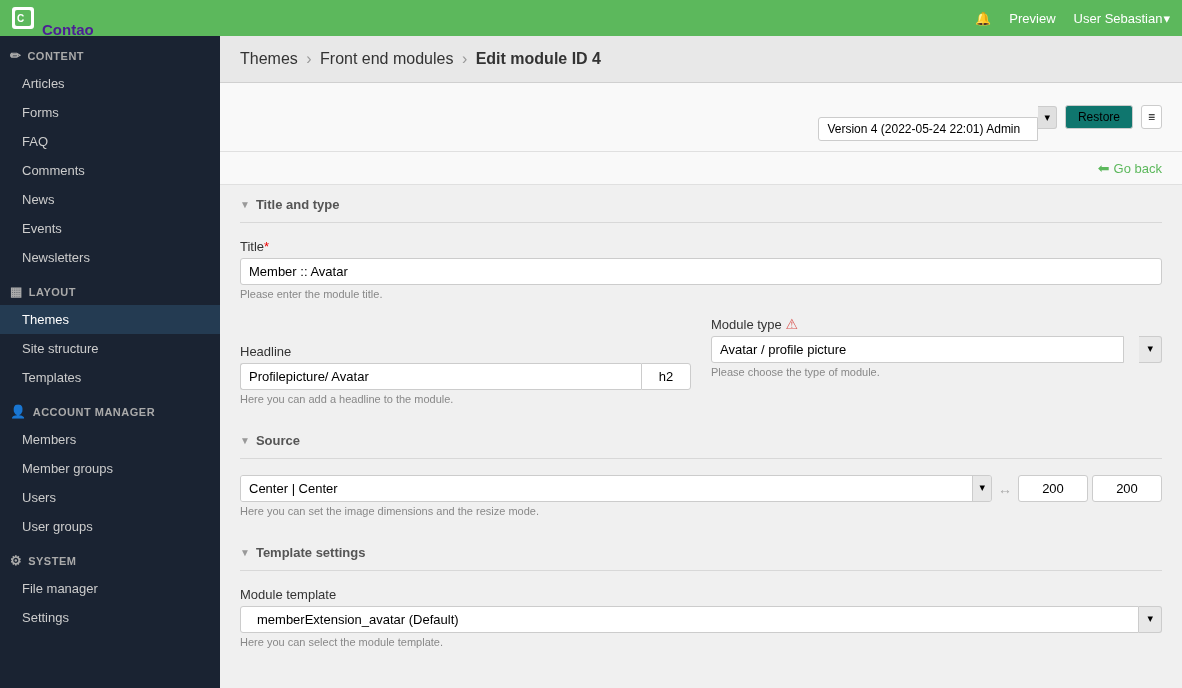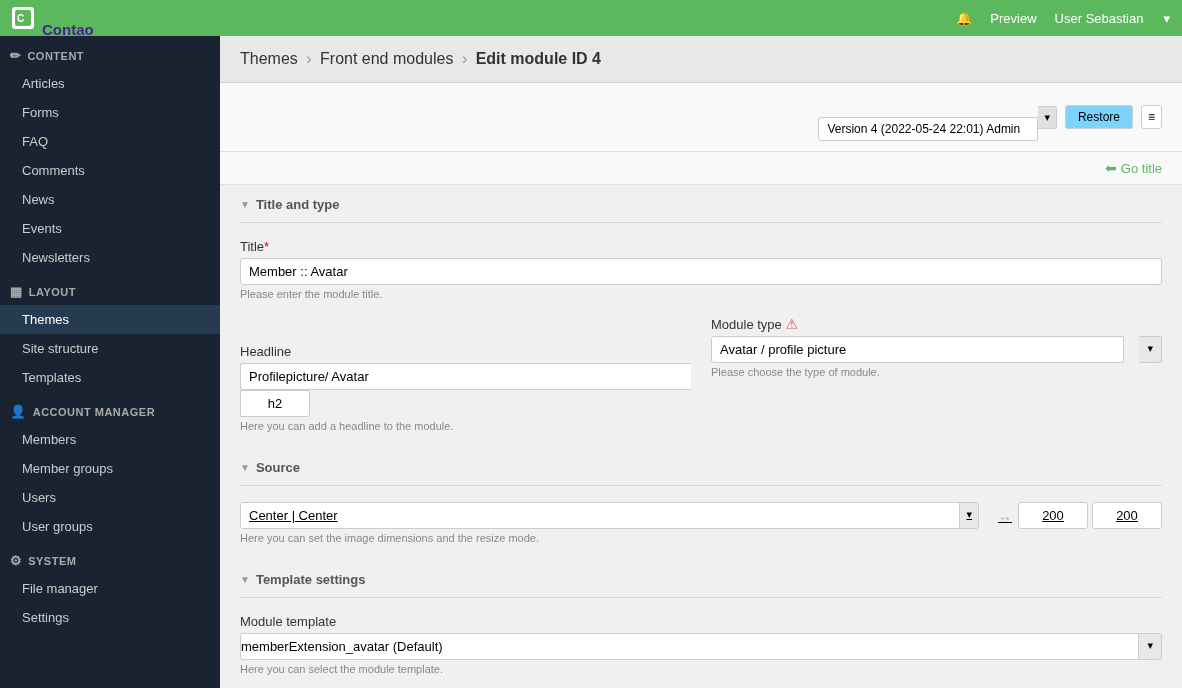--- a/index.html
+++ b/index.html
@@ -20,21 +20,21 @@
       width: 22px; height: 22px;
       background: white;
       border-radius: 3px;
       display: flex; align-items: center; justify-content: center;
     }
     .topbar-logo svg { width: 16px; height: 16px; }
     .topbar-brand { color: #4c1d95; font-size: 15px; font-weight: bold; margin-top: 22px; }
     .topbar-right { display: flex; align-items: center; gap: 18px; }
     .topbar-right span { color: white; font-size: 13px; cursor: pointer; }
     .topbar-bell { color: white; font-size: 16px; cursor: pointer; }
-    .topbar-user { color: white; font-size: 13px; cursor: pointer; display: flex; align-items: center; gap: 20px; }
+    .topbar-user { color: white; font-size: 13px; cursor: pointer; display: flex; align-items: center; gap: 1px; }
 
     
     .main-layout { display: flex; flex: 1; overflow: hidden; }
 
     
     .sidebar {
       width: 220px;
       background: #1a2332;
       color: #ccc;
       overflow-y: auto;
@@ -110,21 +110,21 @@
     .version-select-arrow {
       background: #e0e0e0;
       border: 1px solid #ccc;
       border-left: none;
       padding: 4px 6px;
       cursor: pointer;
       border-radius: 0 3px 3px 0;
       font-size: 11px;
     }
     .btn-restore {
-      background: #7dd3fc;
+      background: #0f766e;
       border: 1px solid #ccc;
       padding: 4px 12px;
       font-size: 12px;
       cursor: pointer;
       border-radius: 3px;
     }
     .btn-icon {
       background: white;
       border: 1px solid #ccc;
       padding: 4px 6px;
@@ -189,31 +189,31 @@
       border: 1px solid #ccc;
       border-radius: 3px;
       font-size: 13px;
       background: white;
     }
 
     .two-col { display: flex; gap: 20px; }
     .col-left { flex: 1; margin-top: 28px; }
     .col-right { flex: 1; }
 
-    .headline-row { display: flex; gap: 0; align-items: stretch; flex-direction: column; }
+    .headline-row { display: flex; gap: 0; align-items: stretch; }
     .headline-input { flex: 1; border-radius: 3px 0 0 3px; border-right: none; }
     .headline-select {
       padding: 5px 8px;
       border: 1px solid #ccc;
       border-radius: 0 3px 3px 0;
       font-size: 13px;
       background: white;
       cursor: pointer;
       appearance: none;
-      width: 70px;
+      width: 50px;
       text-align: center;
     }
 
     .module-type-row { display: flex; gap: 15px; }
     .module-type-select {
       flex: 1;
       padding: 5px 8px;
       border: 1px solid #ccc;
       border-radius: 3px 0 0 3px;
       font-size: 13px;
@@ -230,21 +230,21 @@
       font-size: 11px;
       cursor: pointer;
     }
 
     .warning-icon {
       color: #d9534f;
       font-size: 14px;
     }
 
     
-    .image-size-row { display: flex; align-items: flex-end; gap: 13px; text-decoration: underline; }
+    .image-size-row { display: flex; align-items: flex-end; gap: 0; }
     .image-size-select-wrap { display: flex; align-items: stretch; border: 1px solid #ccc; border-radius: 3px; overflow: hidden; flex: 1; margin-right: 4px; }
     .image-size-select {
       flex: 1;
       padding: 5px 8px;
       border: none;
       font-size: 13px;
       background: white;
       cursor: pointer;
       appearance: none;
     }
@@ -268,21 +268,21 @@
       border-radius: 3px;
       font-size: 13px;
       background: white;
       text-align: center;
     }
 
     
     .template-select-row { display: flex; gap: 0; }
     .template-select {
       flex: 1;
-      padding: 5px 0;
+      padding: 5px 16px;
       border: 1px solid #ccc;
       border-radius: 3px 0 0 3px;
       font-size: 13px;
       background: white;
       cursor: pointer;
       appearance: none;
     }
     .template-select-arrow {
       background: #e8e8e8;
       border: 1px solid #ccc;
@@ -408,21 +408,21 @@
         </select>
         <div class="version-select-arrow">▾</div>
       </div>
       <button class="btn-restore">Restore</button>
       <button class="btn-icon">≡</button>
     </div>
 
     <div class="go-back-bar">
       <a href="#" class="go-back-link">
         <span class="go-back-arrow">⬅</span>
-        <span>Go title</span>
+        <span>Go back</span>
       </a>
     </div>
 
     <div class="form-content">
 
       <div class="section-header">
         <span class="section-toggle">▼</span>
         <span>Title and type</span>
       </div>
 

